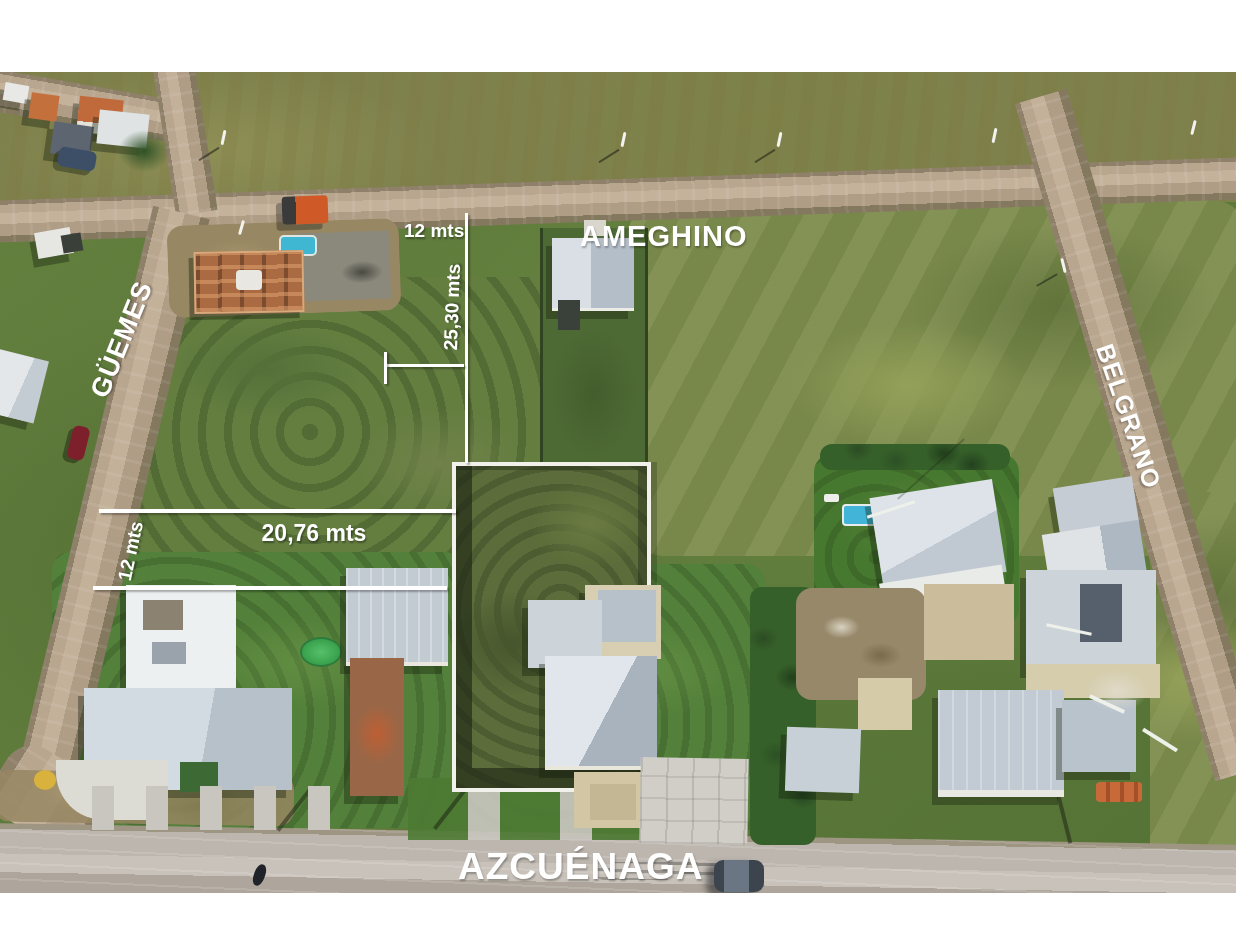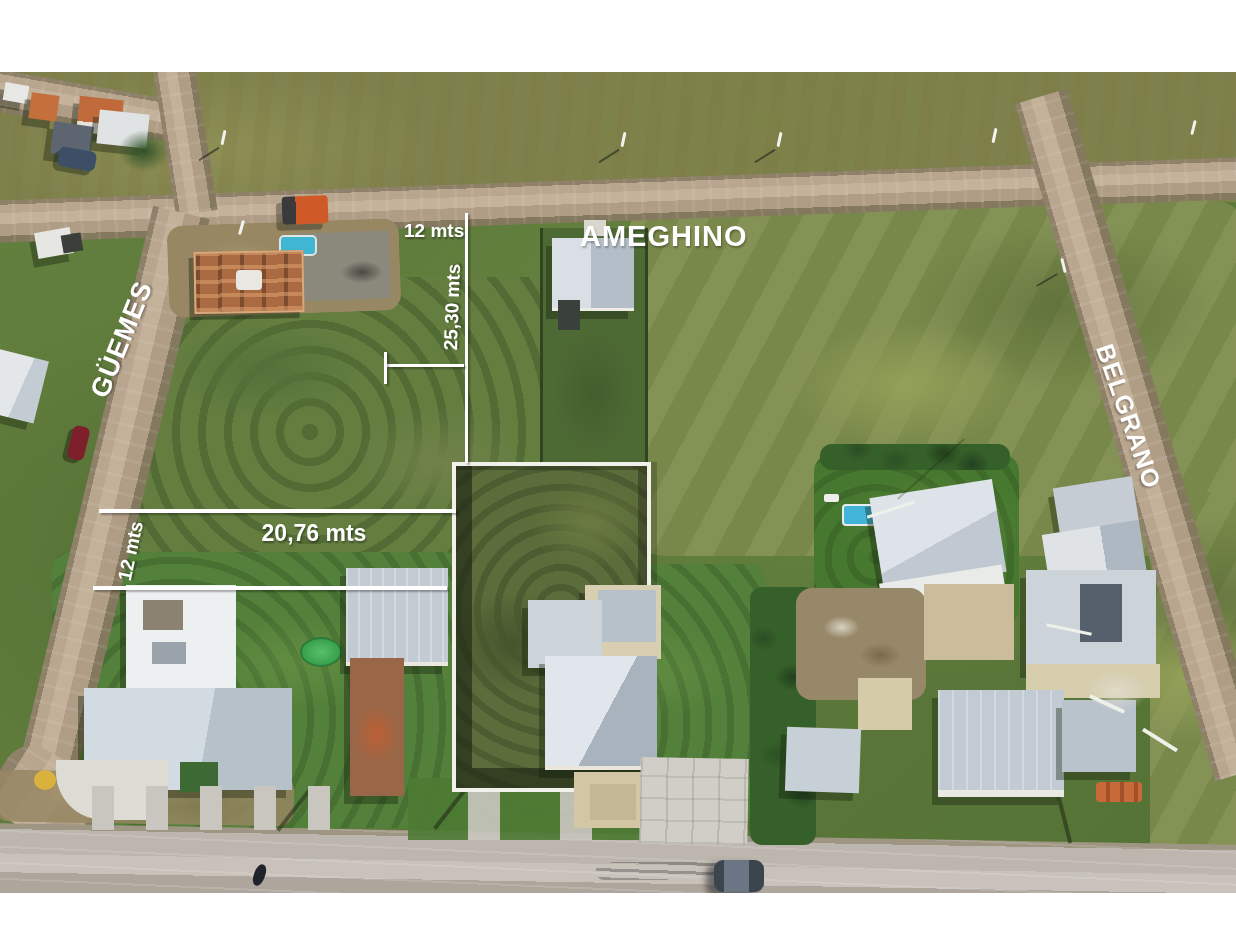--- a/index.html
+++ b/index.html
@@ -189,20 +189,21 @@
 
     <div class="a mline" style="left:465px;top:141px;width:3px;height:250px;"></div>
     <div class="a mline" style="left:386px;top:292px;width:78px;height:3px;"></div>
     <div class="a mline" style="left:384px;top:280px;width:3px;height:32px;"></div>
     <div class="a mline" style="left:99px;top:437px;width:357px;height:4px;"></div>
     <div class="a mline" style="left:93px;top:514px;width:354px;height:4px;"></div>
 
     <div class="a street" style="left:580px;top:116px;font-size:29px;margin-top:32px;">AMEGHINO</div>
     <div class="a street ctr" style="left:32px;top:252px;width:180px;font-size:27px;transform:rotate(-68deg);">GÜEMES</div>
     <div class="a street ctr" style="left:1036px;top:330px;width:185px;font-size:25px;transform:rotate(71deg);">BELGRANO</div>
+    <div class="a street" style="left:458px;top:774px;font-size:37px;">AZCUÉNAGA</div>
 
     <div class="a meas" style="left:404px;top:148px;font-size:19px;">12 mts</div>
     <div class="a meas ctr" style="left:390px;top:224px;width:125px;font-size:19px;transform:rotate(-88deg);">25,30 mts</div>
     <div class="a meas ctr" style="left:234px;top:448px;width:160px;font-size:23px;">20,76 mts</div>
     <div class="a meas ctr" style="left:71px;top:468px;width:120px;font-size:19px;transform:rotate(-78deg);">12 mts</div>
 
   </div>
 </div>
 
 </body></html>

